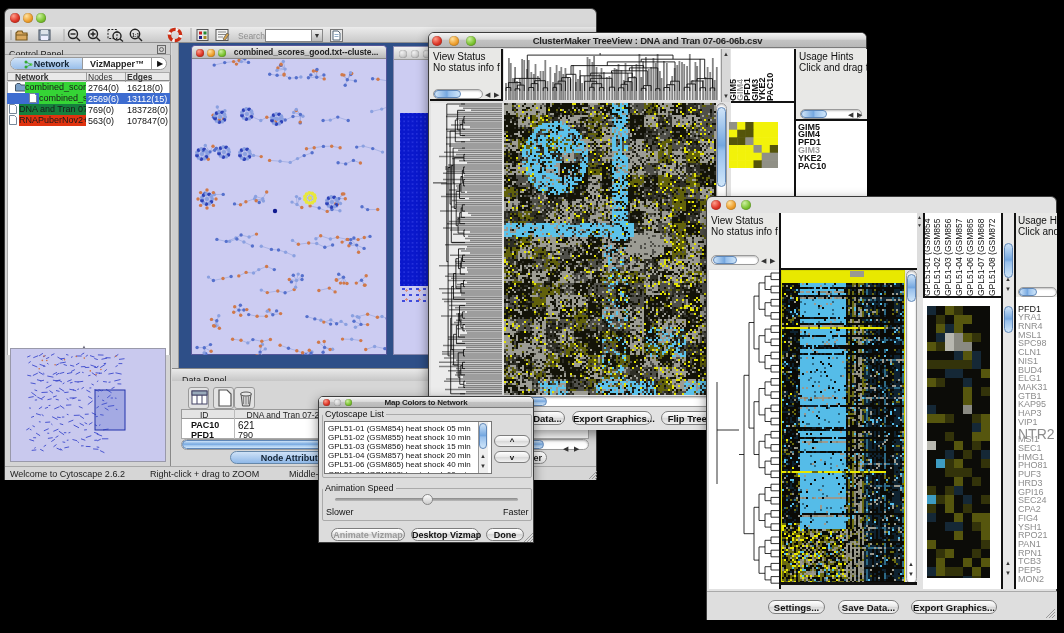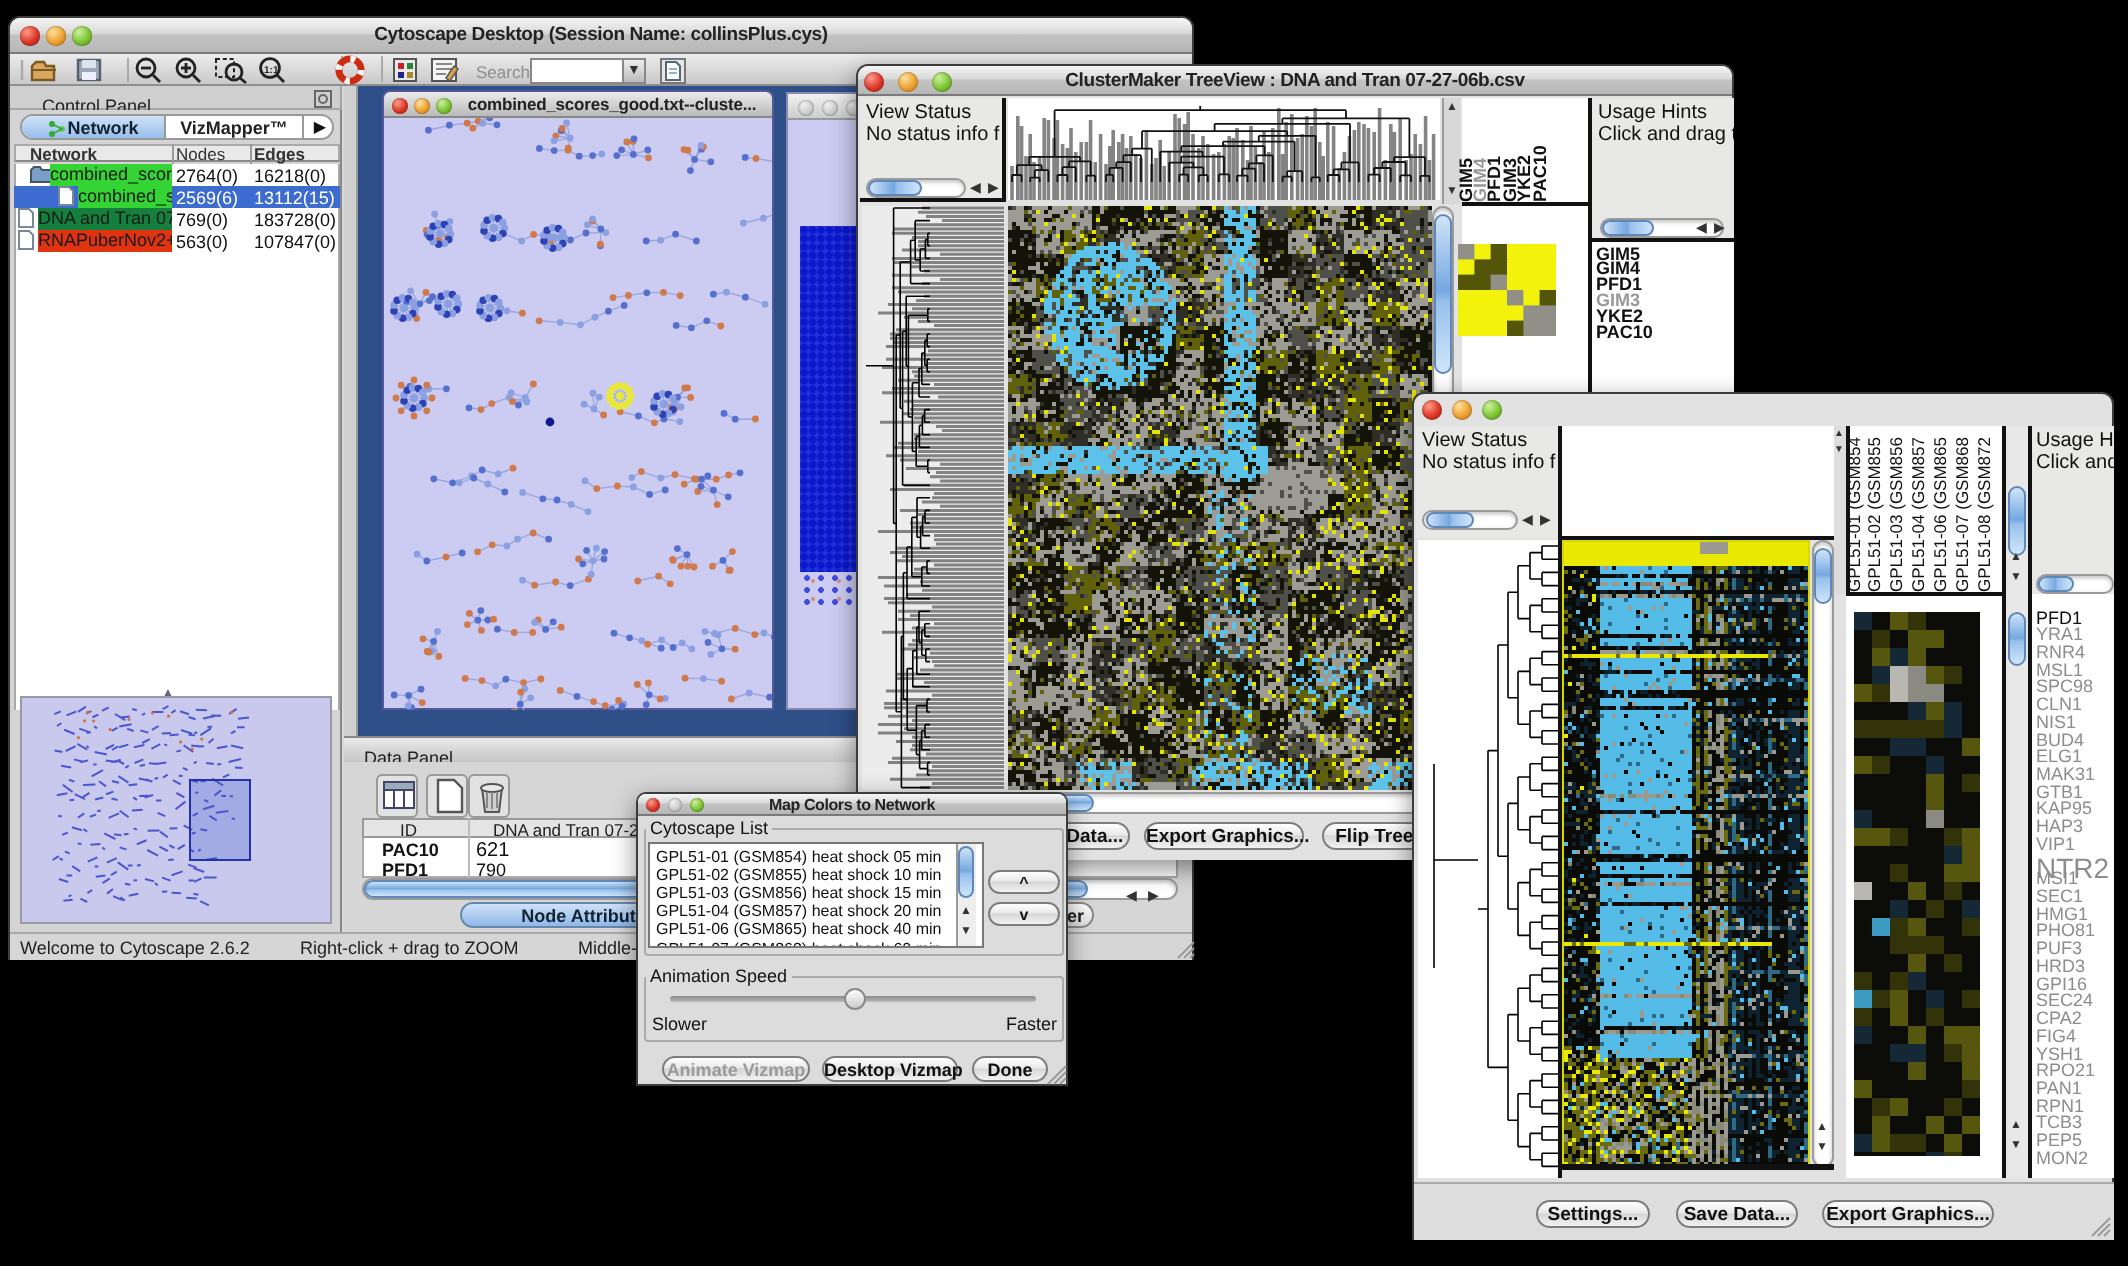--- a/index.html
+++ b/index.html
@@ -23,21 +23,20 @@
  background:linear-gradient(180deg,#cfe4f8,#74a7e0 48%,#98c0ec 55%,#cfe6fa)}
 .sbv{position:absolute;border-radius:6px;border:1px solid #5f87b8;
  background:linear-gradient(90deg,#cfe4f8,#74a7e0 48%,#98c0ec 55%,#cfe6fa)}
 .arr{position:absolute;font-size:7px;color:#333;line-height:1}
 .panel{position:absolute;background:#e8e8e6}
 .vtext{position:absolute;writing-mode:vertical-rl;transform:rotate(180deg);
  font-size:9px;color:#111;letter-spacing:0}
 .sep{position:absolute;width:1px;background:#9a9a9a}
 </style></head><body>
 <div class="win" style="left:4px;top:8px;width:593px;height:472px">
-    <div class="tbar" style="height:18px;font-size:9.5px;line-height:18px">Cytoscape Desktop (Session Name: collinsPlus.cys)</div>
     <div class="lt r" style="left:5px;top:4px;width:9.5px;height:9.5px"></div>
     <div class="lt y" style="left:18px;top:4px;width:9.5px;height:9.5px"></div>
     <div class="lt g" style="left:31px;top:4px;width:9.5px;height:9.5px"></div>
     <div class="ab" style="left:0;top:18px;width:591px;height:16px;background:linear-gradient(180deg,#ececec,#c9c9c9);border-bottom:1px solid #8f8f8f"></div>
 <svg class="ab" style="left:4px;top:18px" width="591" height="16">
  <g stroke="#444" fill="none" stroke-width="1.2">
   <path d="M2 3v10" stroke="#aaa"></path>
   <path d="M7 6l2-2h4l1 2h4v7H7z" fill="#d9a85e" stroke="#7a5a20"></path>
   <path d="M7 8h12" stroke="#7a5a20" stroke-width="1"></path>
   <rect x="30" y="3" width="11" height="10" fill="#9aa7b8" stroke="#55606e"></rect>
@@ -73,21 +72,21 @@
  <path d="M214 12l4-6 2 1.5-4 6z" fill="#d4a24e" stroke="#555" stroke-width="0.7"></path>
 </svg>
     <div class="ab" style="left:233px;top:22px;font-size:8.5px;color:#8d8d8d">Search:</div>
     <div class="ab" style="left:260px;top:20px;width:58px;height:13px;background:#fff;border:1px solid #888"></div>
     <div class="ab" style="left:306px;top:20px;width:12px;height:13px;background:linear-gradient(#eee,#bbb);border:1px solid #888;font-size:7px;text-align:center;line-height:12px;color:#333">▼</div>
     <div class="ab" style="left:325px;top:20px;width:13px;height:13px;background:#e6e6e6;border:1px solid #777"></div>
     <svg class="ab" style="left:326px;top:21px" width="11" height="11">
       <path d="M2 1h5l2 2v7H2z" fill="#fff" stroke="#567" stroke-width="1"></path>
       <path d="M3.5 4.5h4M3.5 6.5h4" stroke="#79b" stroke-width="0.8"></path>
     </svg>
-    <div class="ab" style="left:0;top:34px;width:166px;height:12px;background:#cfcfcf;border-bottom:1px solid #a5a5a5;border-right:1px solid #a5a5a5"><span style="font-size:9px;color:#222;margin-left:16px">Control Panel</span></div>
+    <div class="ab" style="left:0;top:34px;width:166px;height:12px;background:#cfcfcf;border-bottom:1px solid #a5a5a5;border-right:1px solid #a5a5a5"><span style="font-size:9px;color:#222;margin-left:4px">Control Panel</span></div>
     <svg class="ab" style="left:152px;top:36px" width="9" height="9">
       <rect x="0.5" y="0.5" width="8" height="8" fill="none" stroke="#666"></rect>
       <circle cx="4.5" cy="4.5" r="2" fill="none" stroke="#666"></circle>
     </svg>
     <div class="ab" style="left:0;top:46px;width:166px;height:411px;background:#d4d4d4;border-right:1px solid #888"></div>
     <div class="ab" style="left:5px;top:48px;width:157px;height:13px;background:#fff;border:1px solid #999;border-radius:7px;overflow:hidden">
       <div class="ab" style="left:0;top:0;width:72px;height:13px;background:linear-gradient(180deg,#cfe2f7,#8fb8e8);border-right:1px solid #999;font-size:9px;font-weight:bold;text-align:center;line-height:12px;color:#123;padding-left:10px">Network</div>
       <svg class="ab" style="left:13px;top:2px" width="9" height="9">
         <circle cx="2" cy="2" r="1.5" fill="#3a3"></circle>
         <circle cx="2" cy="7" r="1.5" fill="#3a3"></circle>
@@ -611,21 +610,21 @@
     <div class="sbb" style="left:177px;top:431px;width:362px;height:9px"></div>
     <div class="arr" style="left:558px;top:436px">◀</div>
     <div class="arr" style="left:569px;top:436px">▶</div>
     <div class="ab" style="left:225px;top:442px;width:162px;height:13px;background:linear-gradient(180deg,#cfe2f7,#8fb8e8);border:1px solid #68a;border-radius:8px;font-size:9px;font-weight:bold;text-align:center;line-height:12px;color:#123">Node Attribute Browser</div>
     <div class="ab" style="left:392px;top:442px;width:150px;height:13px;background:linear-gradient(180deg,#fff,#ddd);border:1px solid #888;border-radius:8px;font-size:9px;font-weight:bold;text-align:right;padding-right:4px;line-height:12px;color:#222;overflow:hidden">Edge Attribute Browser</div>
     <svg class="ab" style="left:583px;top:461px" width="10" height="10">
       <path d="M1 9L9 1M4 9l5-5M7 9l2-2" stroke="#999" stroke-width="1"></path>
     </svg>
   </div>
 <div class="win" style="left:428px;top:32px;width:439px;height:398px;background:#e2e2e2">
-    <div class="tbar" style="height:15px;font-size:9.5px;line-height:15px">ClusterMaker TreeView : DNA and Tran 07-27-06b.csv</div>
+    <div class="tbar" style="height:15px;font-size:9.5px;line-height:15px">ClusterMaker TreeView : DNA and Tran 07-06-06b.csv</div>
     <div class="lt r" style="left:3px;top:2.5px;width:10px;height:10px"></div>
     <div class="lt y" style="left:20px;top:2.5px;width:10px;height:10px"></div>
     <div class="lt g" style="left:37px;top:2.5px;width:10px;height:10px"></div>
     <div class="panel" style="left:1px;top:16px;width:73px;height:52px;border-right:2px solid #111;border-bottom:2px solid #111;font-size:10px;color:#111;line-height:11px;padding:2px 0 0 3px">View Status<br>No status info f</div>
     <div class="sbt" style="left:4px;top:56px;width:50px;height:10px"></div>
     <div class="sbv" style="left:5px;top:57px;width:27px;height:8px"></div>
     <div class="arr" style="left:56px;top:58px">◀</div>
     <div class="arr" style="left:65px;top:58px">▶</div>
     <div class="ab" style="left:75px;top:16px;width:216px;height:51px;border-bottom:2px solid #111"><svg width="216" height="51">
         <rect width="216" height="51" fill="#fff"></rect>

